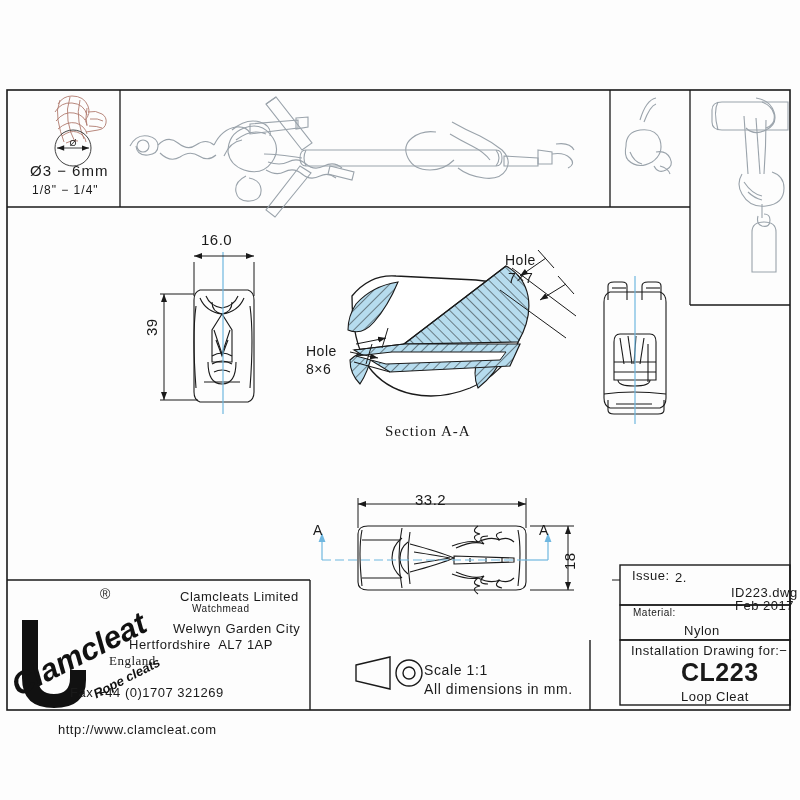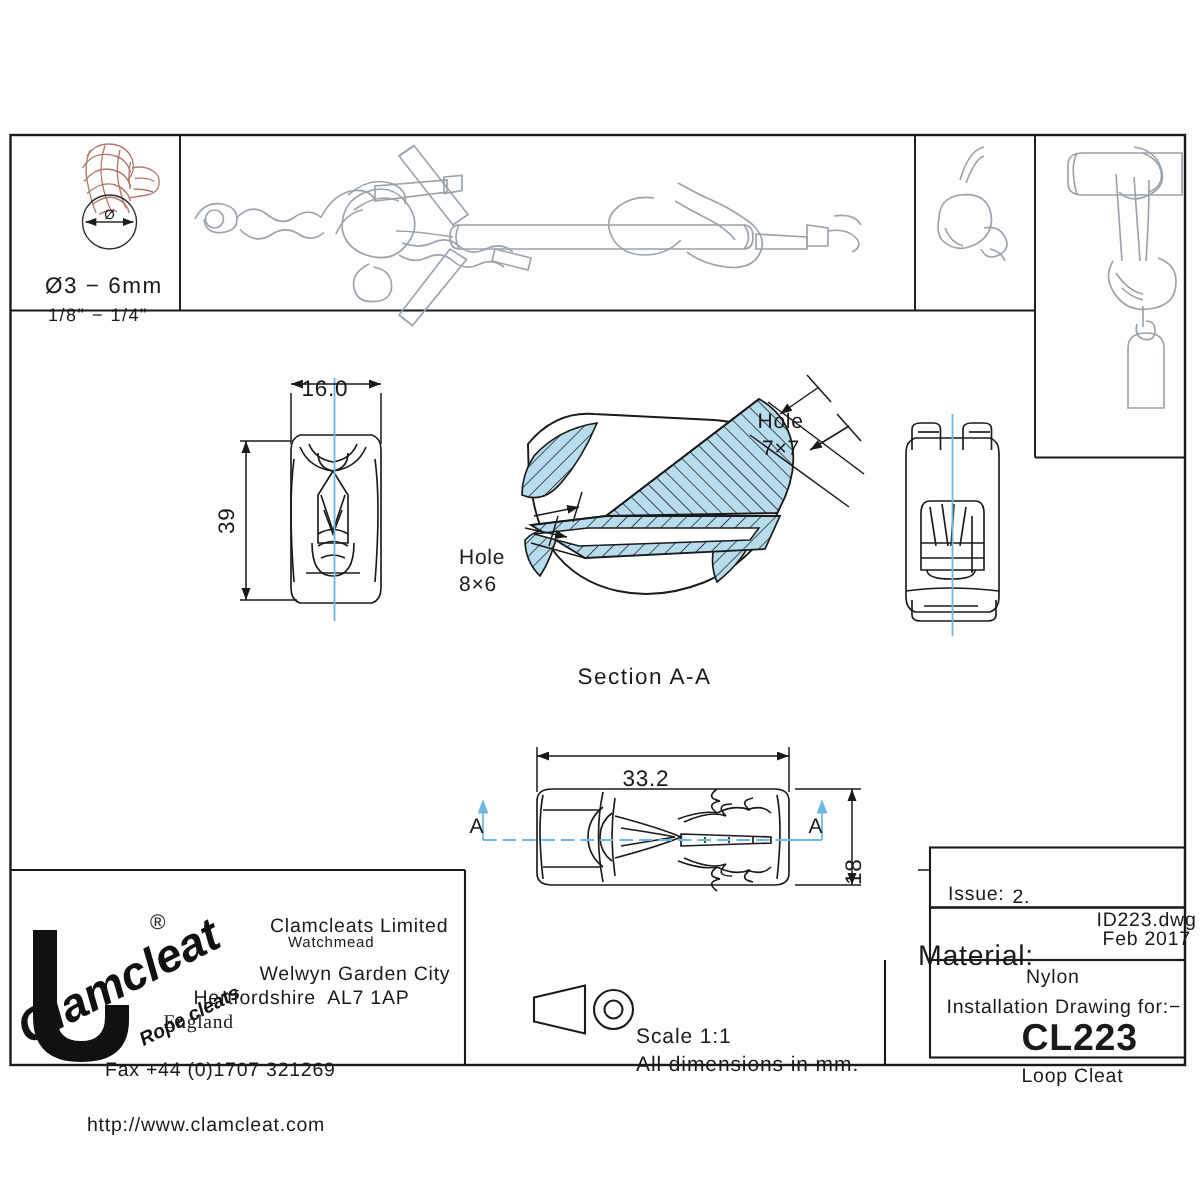--- a/index.html
+++ b/index.html
@@ -7,21 +7,21 @@
     width:800px;height:800px;
     background:#ffffff;
     font-family:"Liberation Sans", sans-serif;
     overflow:hidden;
   }
   #sheet{
     position:absolute;left:0;top:0;width:800px;height:800px;
     background:#fdfdfd;
   }
   .drawing{position:absolute;left:0;top:0;width:800px;height:800px;}
-  .txt{position:absolute;white-space:pre;color:#1a1a1a;margin-top:20px;}
+  .txt{position:absolute;white-space:pre;color:#1a1a1a;}
   .lbl{font-family:"Liberation Sans", sans-serif;letter-spacing:.5px;}
 </style>
 </head>
 <body>
 
 <div id="sheet">
 
   <svg class="drawing" viewBox="0 0 800 800">
     <defs>
       <pattern id="hatchPat" width="7" height="7" patternTransform="rotate(45)" patternUnits="userSpaceOnUse">
@@ -282,21 +282,21 @@
   <div class="txt lbl" style="left:30px;top:162px;font-size:15px;letter-spacing:1px;">Ø3 − 6mm</div>
   <div class="txt lbl" style="left:32px;top:183px;font-size:12px;letter-spacing:1px;">1/8" − 1/4"</div>
 
   <div class="txt lbl" style="left:201px;top:231px;font-size:15px;">16.0</div>
   <div class="txt lbl" style="left:143px;top:336px;font-size:15px;transform:rotate(-90deg);transform-origin:left top;">39</div>
 
   <div class="txt lbl" style="left:505px;top:252px;font-size:14px;">Hole</div>
   <div class="txt lbl" style="left:508px;top:270px;font-size:14px;">7×7</div>
   <div class="txt lbl" style="left:306px;top:343px;font-size:14px;">Hole</div>
   <div class="txt lbl" style="left:306px;top:361px;font-size:14px;">8×6</div>
-  <div class="txt lbl" style="left:385px;top:423px;font-size:15px;letter-spacing:1px;">Section A-A</div>
+  <div class="txt lbl" style="left:385px;top:423px;font-size:15px;letter-spacing:1px;font-family:Liberation Serif, serif;">Section A-A</div>
 
   <div class="txt lbl" style="left:415px;top:491px;font-size:15px;">33.2</div>
   <div class="txt lbl" style="left:561px;top:570px;font-size:15px;transform:rotate(-90deg);transform-origin:left top;">18</div>
   <div class="txt lbl" style="left:313px;top:522px;font-size:14px;">A</div>
   <div class="txt lbl" style="left:539px;top:522px;font-size:14px;">A</div>
 
   <div style="position:absolute;left:22px;top:668px;transform:rotate(-27deg);transform-origin:left bottom;">
     <span style="font-size:31px;font-weight:bold;font-style:italic;font-family:'Liberation Sans',sans-serif;color:#111;">Clamcleat</span>
   </div>
   <div style="position:absolute;left:98px;top:684px;transform:rotate(-27deg);transform-origin:left bottom;">
@@ -313,20 +313,20 @@
   <div class="txt lbl" style="left:58px;top:722px;font-size:13px;">http://www.clamcleat.com</div>
 
   <div class="txt lbl" style="left:424px;top:662px;font-size:14px;letter-spacing:.6px;">Scale 1:1</div>
   <div class="txt lbl" style="left:424px;top:681px;font-size:14px;letter-spacing:.6px;">All dimensions in mm.</div>
 
   <div class="txt lbl" style="left:632px;top:568px;font-size:13px;">Issue:</div>
   <div class="txt lbl" style="left:675px;top:570px;font-size:13px;">2.</div>
   <div class="txt lbl" style="left:735px;top:598px;font-size:13px;">Feb 2017</div>
   <div class="txt lbl" style="left:731px;top:585px;font-size:13px;">ID223.dwg</div>
 
-  <div class="txt lbl" style="left:612px;top:607px;font-size:19px;">Material:</div>
+  <div class="txt lbl" style="left:633px;top:607px;font-size:10px;">Material:</div>
   <div class="txt lbl" style="left:684px;top:623px;font-size:13px;text-align:right;">Nylon</div>
 
   <div class="txt lbl" style="left:631px;top:643px;font-size:13px;">Installation Drawing for:−</div>
   <div class="txt lbl" style="left:681px;top:658px;font-size:25px;font-weight:bold;">CL223</div>
   <div class="txt lbl" style="left:681px;top:689px;font-size:13px;">Loop Cleat</div>
 
 </div>
 
 </body></html>

